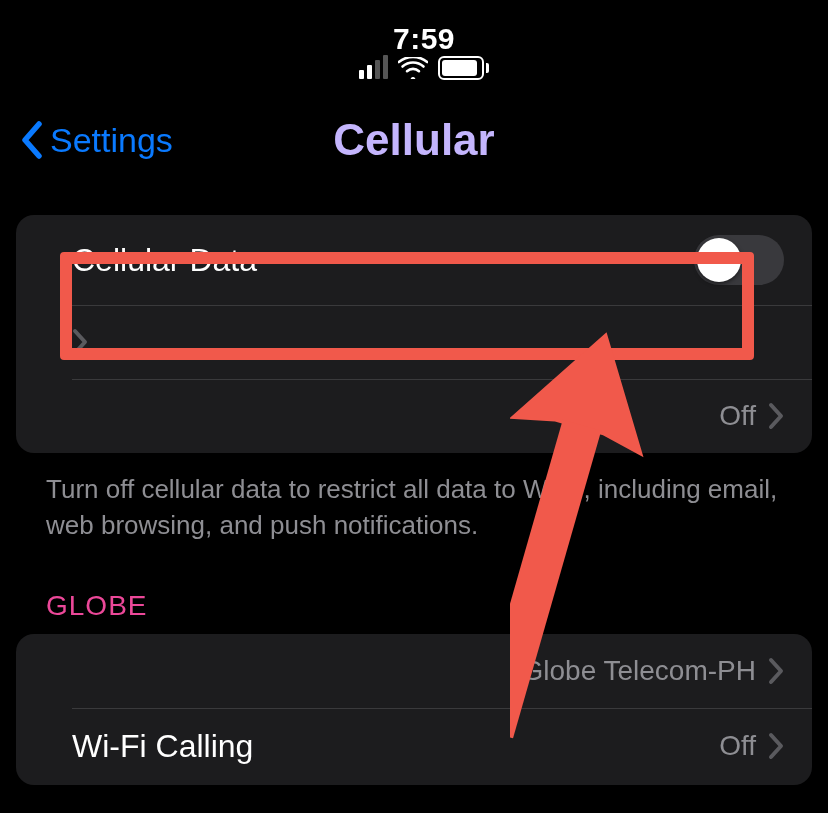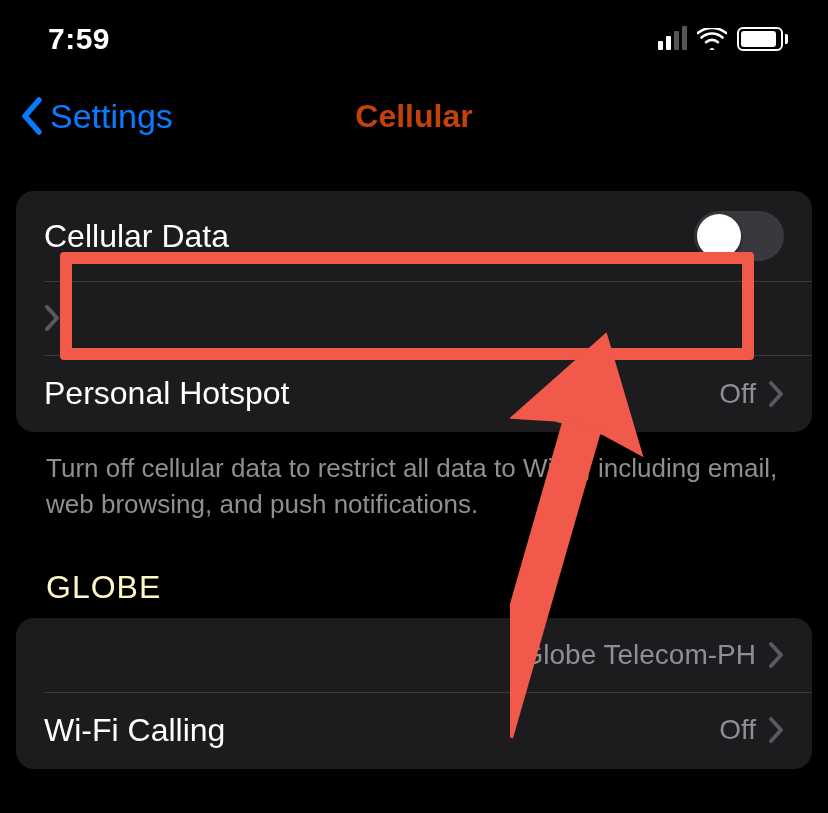--- a/index.html
+++ b/index.html
@@ -11,21 +11,22 @@
     font-family: -apple-system, "Helvetica Neue", Helvetica, Arial, sans-serif;
     overflow: hidden;
     position: relative;
   }
 
   
   .status-bar {
     display: flex;
     justify-content: space-between;
     align-items: center;
-    padding: 22px 40px 10px 48px;
+    padding: 22px 40px 10px 60px;
+    flex-direction: column;
   }
   .status-time {
     font-size: 30px;
     font-weight: 600;
     letter-spacing: 0.5px;
   }
   .status-icons {
     display: flex;
     align-items: center;
     gap: 10px;
@@ -84,40 +85,41 @@
     gap: 6px;
     color: #0a7aff;
     font-size: 34px;
     font-weight: 400;
   }
   .back-chevron svg { display:block; }
   .nav-title {
     position: absolute;
     left: 50%;
     transform: translateX(-50%);
-    font-size: 32px;
+    font-size: 44px;
     font-weight: 600;
-    color: #c2410c;
+    color: #c4b5fd;
   }
 
   
   .content { padding: 35px 16px 0 16px; }
   .group {
     background: #1c1c1e;
     border-radius: 18px;
     overflow: hidden;
   }
   .row {
     display: flex;
     align-items: center;
     justify-content: space-between;
     padding: 20px 28px;
     min-height: 74px;
     font-size: 32px;
     position: relative;
+    margin-left: 28px;
   }
   .row + .row::before {
     content: "";
     position: absolute;
     top: 0;
     left: 28px;
     right: 0;
     height: 1px;
     background: #3a3a3c;
   }
@@ -153,22 +155,22 @@
   }
 
   .footer-text {
     color: #8e8e93;
     font-size: 26px;
     line-height: 1.4;
     padding: 18px 30px 0 30px;
   }
 
   .section-header {
-    color: #fef9c3;
-    font-size: 32px;
+    color: #ec4899;
+    font-size: 28px;
     letter-spacing: 1px;
     padding: 46px 30px 12px 30px;
   }
 
   
   .highlight-box {
     position: absolute;
     border: 12px solid #f1594b;
     border-radius: 4px;
     pointer-events: none;
@@ -234,21 +236,20 @@
 
     <div class="row">
       <span class="row-chevron">
         <svg width="16" height="28" viewBox="0 0 16 28">
           <polyline points="3,3 13,14 3,25" fill="none" stroke="#5a5a5e" stroke-width="4" stroke-linecap="round" stroke-linejoin="round"></polyline>
         </svg>
       </span>
     </div>
 
     <div class="row">
-      <span class="row-label">Personal Hotspot</span>
       <span class="row-value">Off</span>
       <span class="row-chevron">
         <svg width="16" height="28" viewBox="0 0 16 28">
           <polyline points="3,3 13,14 3,25" fill="none" stroke="#5a5a5e" stroke-width="4" stroke-linecap="round" stroke-linejoin="round"></polyline>
         </svg>
       </span>
     </div>
 
   </div>
 

